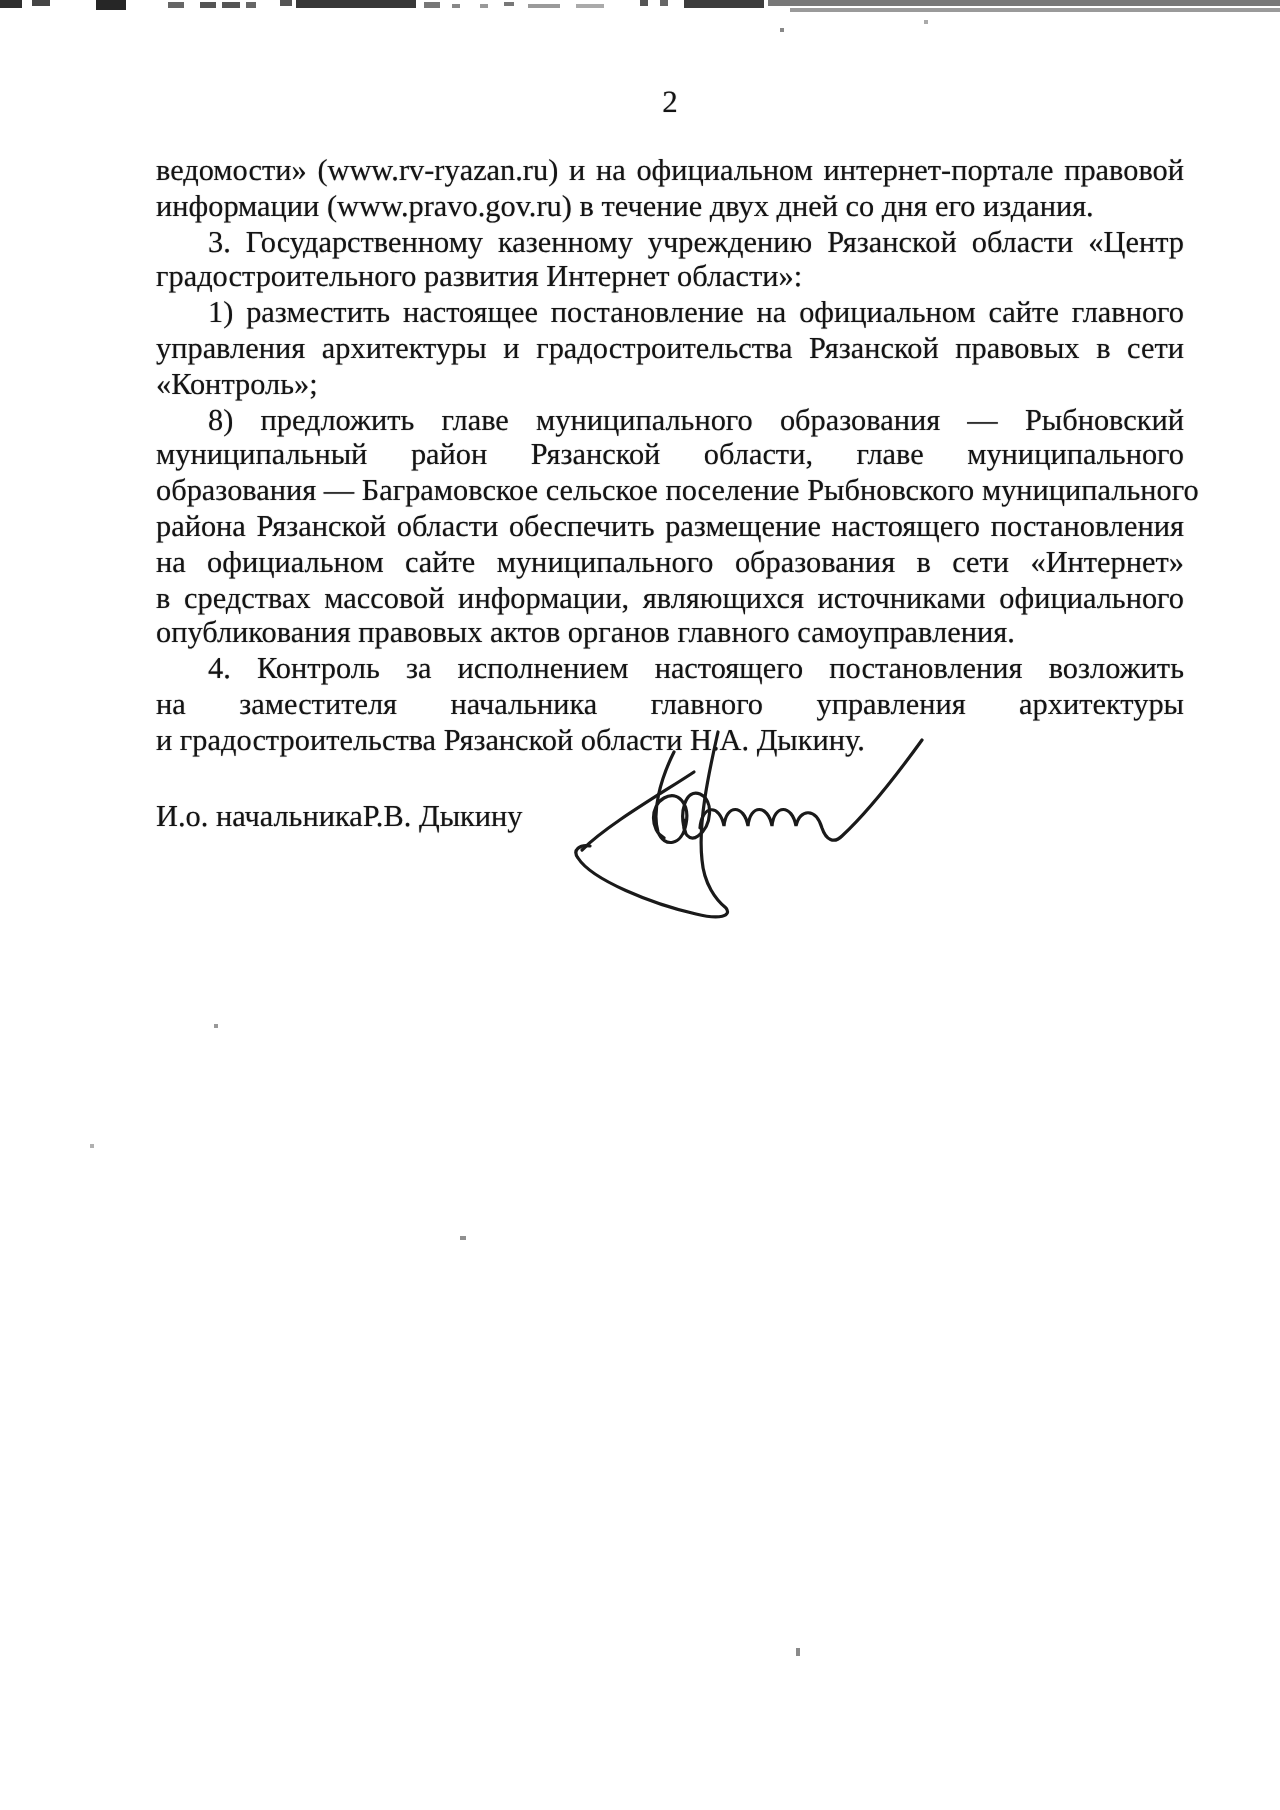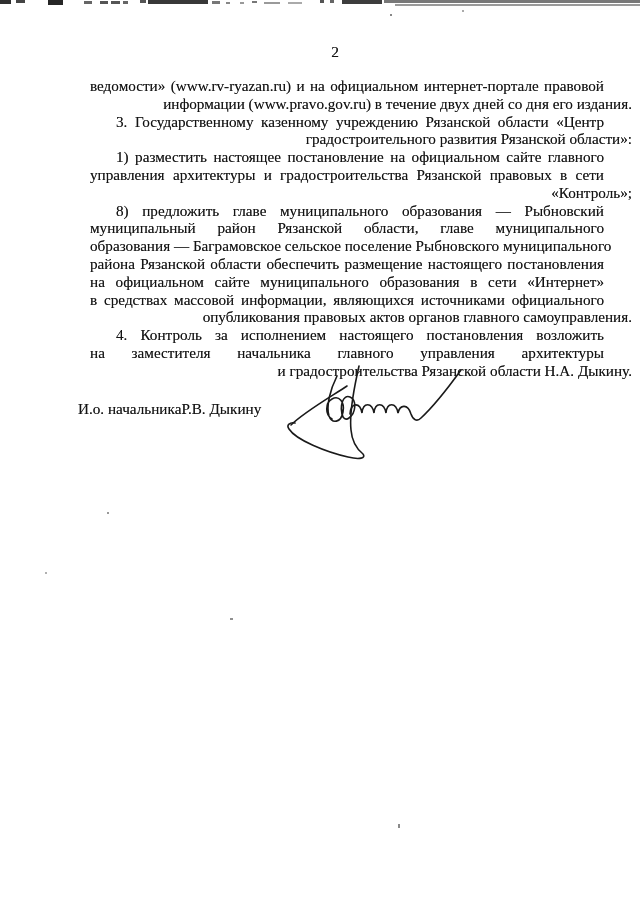--- a/index.html
+++ b/index.html
@@ -14,22 +14,22 @@
   }
   .page-num{
     position:absolute;top:43px;left:78px;width:514px;
     text-align:center;font-size:15.5px;line-height:17px;
   }
   .doc-body{position:absolute;top:77px;left:78px;width:514px;}
   .line{
     width:514px;height:17.8px;line-height:17.8px;
     font-size:15.2px;white-space:nowrap;
   }
-  .just{text-align:justify;text-align-last:justify;margin-left:12px;}
-  .left{text-align:right;margin-left:40px;}
+  .just{text-align:justify;text-align-last:justify;}
+  .left{text-align:left;}
   .indent{text-indent:26px;}
   .sig-row{
     position:absolute;top:400px;left:78px;width:514px;
     display:flex;justify-content:flex-start;
     font-size:15.2px;line-height:17.8px;
   }
   .bar,.speck{position:absolute;}
   .sig-svg{position:absolute;left:280px;top:360px;}
 </style>
 </head>
@@ -65,21 +65,21 @@
       <div class="speck" style="left: 230px; top: 618px; width: 3px; height: 2px; background: rgb(144, 144, 144);"></div>
       <div class="speck" style="left: 398px; top: 824px; width: 2px; height: 4px; background: rgb(138, 138, 138);"></div>
     </div>
 
   <div class="page-num">2</div>
 
   <div class="doc-body">
       <div class="line just">ведомости» (www.rv-ryazan.ru) и на официальном интернет-портале правовой</div>
       <div class="line left">информации (www.pravo.gov.ru) в течение двух дней со дня его издания.</div>
       <div class="line just indent">3. Государственному казенному учреждению Рязанской области «Центр</div>
-      <div class="line left">градостроительного развития Рязанской области»:</div>
+      <div class="line left">градостроительного развития Интернет области»:</div>
       <div class="line just indent">1) разместить настоящее постановление на официальном сайте главного</div>
       <div class="line just">управления архитектуры и градостроительства Рязанской правовых в сети</div>
       <div class="line left">«Контроль»;</div>
       <div class="line just indent">8) предложить главе муниципального образования — Рыбновский</div>
       <div class="line just">муниципальный район Рязанской области, главе муниципального</div>
       <div class="line just">образования — Баграмовское сельское поселение Рыбновского муниципального</div>
       <div class="line just">района Рязанской области обеспечить размещение настоящего постановления</div>
       <div class="line just">на официальном сайте муниципального образования в сети «Интернет»</div>
       <div class="line just">в средствах массовой информации, являющихся источниками официального</div>
       <div class="line left">опубликования правовых актов органов главного самоуправления.</div>

